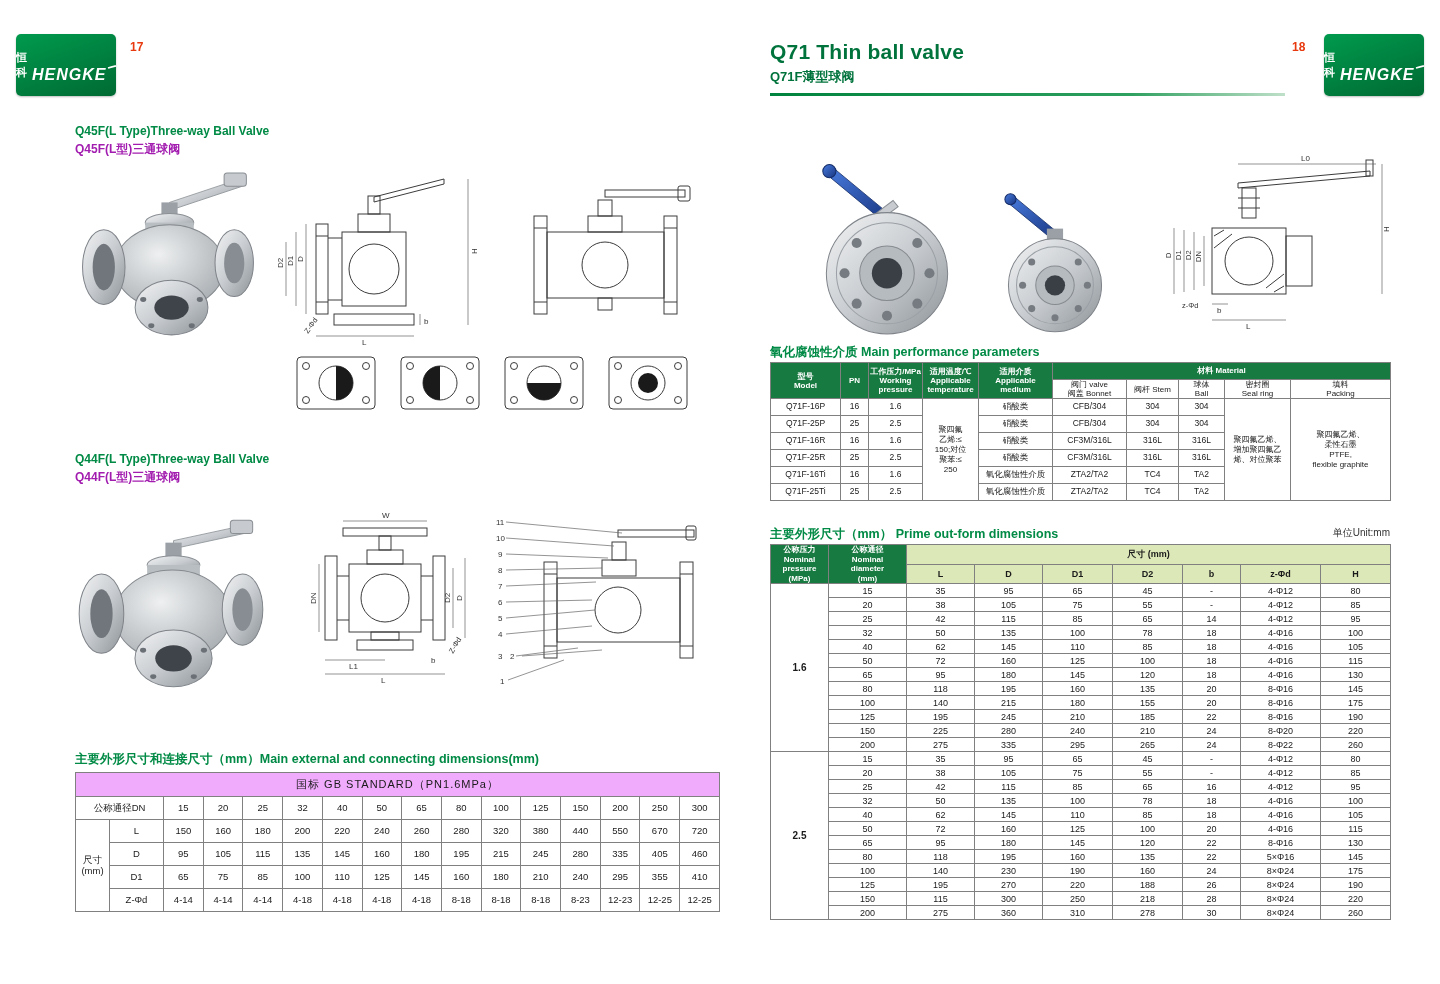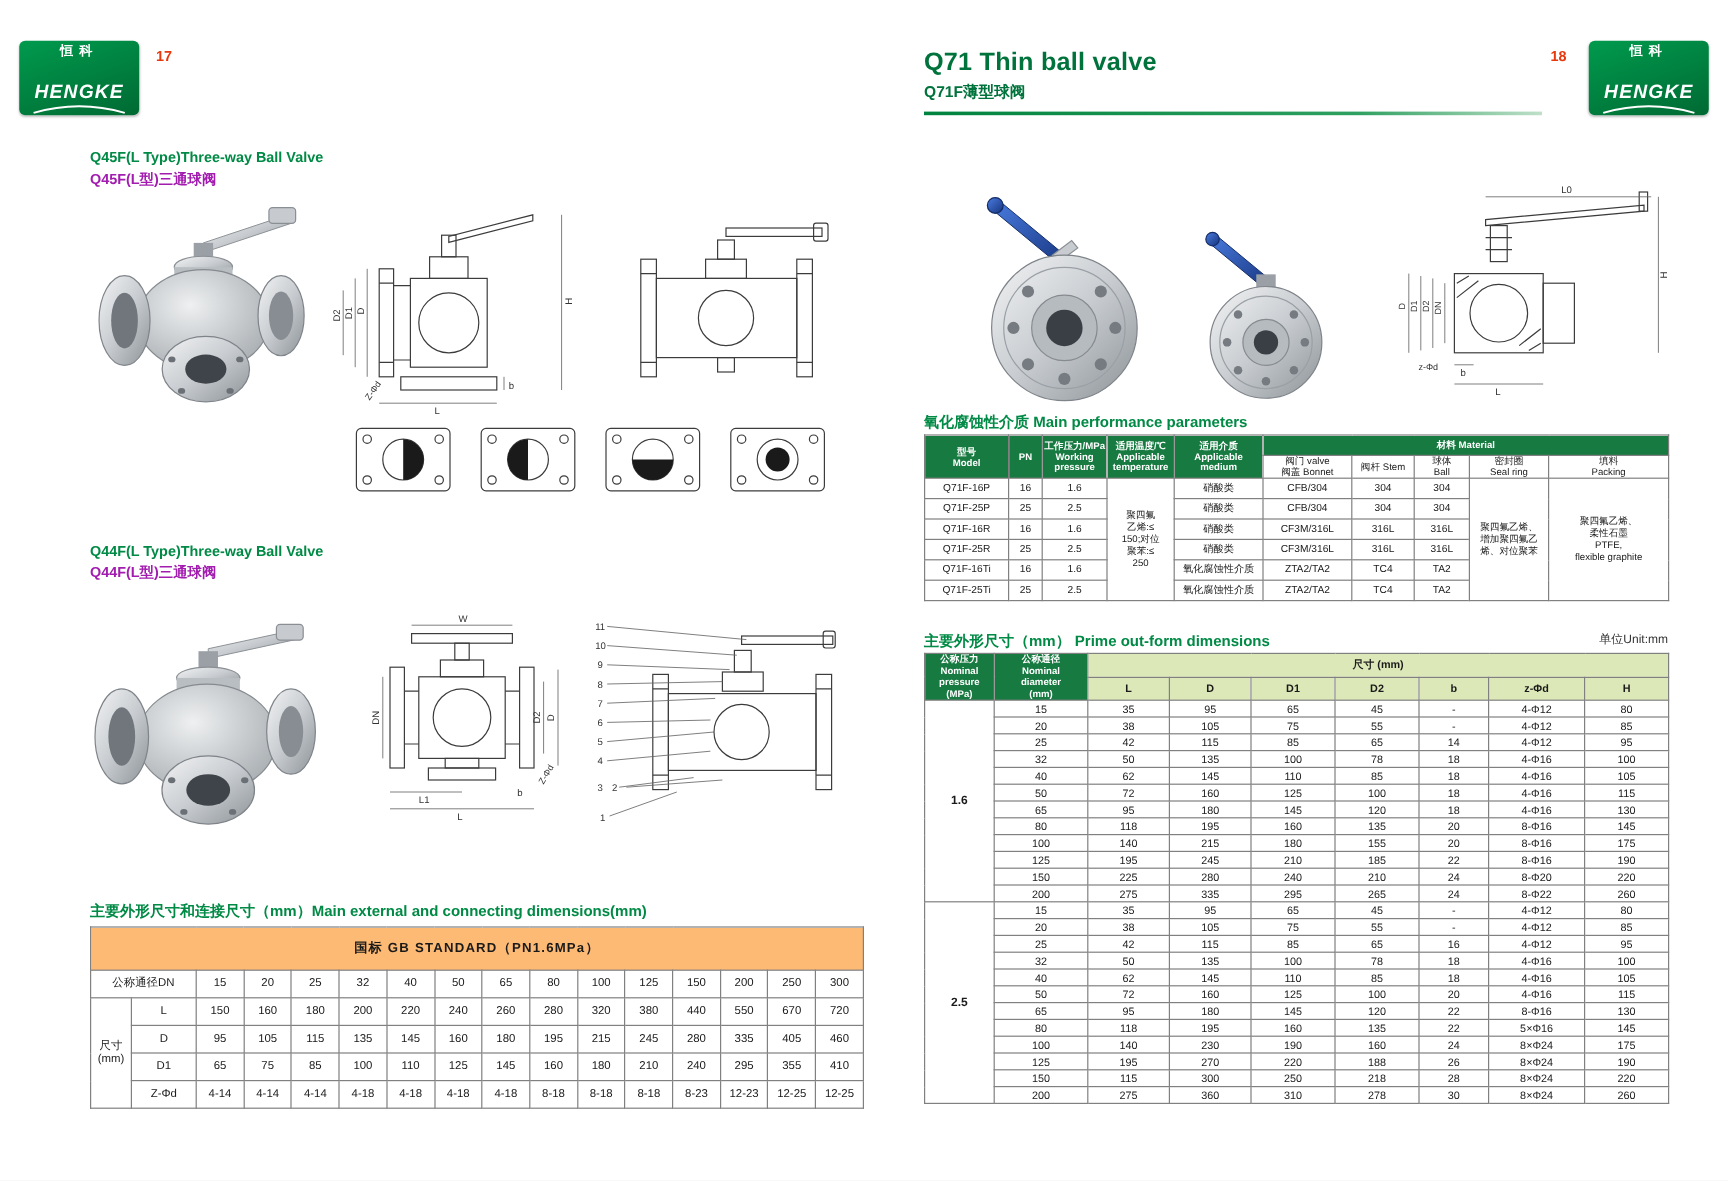--- a/index.html
+++ b/index.html
@@ -1,38 +1,38 @@
 <!DOCTYPE html>
 <html><head>
 <meta charset="utf-8">
 <style>
 *{box-sizing:border-box;margin:0;padding:0}
 html,body{width:1440px;height:984px}
 body{background:#e9e9e9;font-family:"Liberation Sans",sans-serif;position:relative;overflow:hidden}
 .sheet{position:absolute;inset:0;background:#fff}
 .abs{position:absolute}
 
-.logo{width:100px;height:62px;background:linear-gradient(160deg,#009a4d,#006a33);border-radius:5px;color:#fff;display:flex;flex-direction:column;align-items:center;justify-content:center;box-shadow:0 1px 2px rgba(0,0,0,.25)}
+.logo{width:100px;height:62px;background:linear-gradient(160deg,#009a4d,#006a33);border-radius:5px;color:#fff;display:flex;align-items:center;justify-content:center;box-shadow:0 1px 2px rgba(0,0,0,.25)}
 .logo .cn{font-size:11px;letter-spacing:5px;font-weight:bold}
 .logo .en{font-size:16px;font-weight:bold;font-style:italic;letter-spacing:1px;margin-top:19px}
 .pageno{color:#e8380d;font-weight:bold;font-size:12px}
 .tblock .en{font-size:21px;font-weight:bold;color:#00733c;letter-spacing:.2px}
 .tblock .cn{font-size:13px;font-weight:bold;color:#00733c;margin-top:4px}
 .tblock .rule{height:3px;background:linear-gradient(90deg,#00833e 0%,#2ea05f 70%,#bfe0c9 100%);margin-top:7px}
 
 .sec .en{font-size:12px;font-weight:bold;color:#008a45}
 .sec .cn{font-size:12px;font-weight:bold;color:#a21caf;margin-top:3px}
 .ttitle{font-size:12.5px;font-weight:bold;color:#008a45}
 .unit{font-size:10px;color:#333}
 
 table{border-collapse:collapse;table-layout:fixed;background:#fff}
 td{border:1px solid #808080;text-align:center;vertical-align:middle;font-size:9px;color:#1a1a1a;padding:0 1px;line-height:1.15;overflow:hidden}
 .gb{width:645px}
 .gb td{height:23px;font-size:9.5px}
-.gb .gbhead{background:#fdba74;font-weight:bold;font-size:11px;height:36px;letter-spacing:1px}
+.gb .gbhead{background:#f0abfc;font-weight:normal;font-size:11px;height:24px;letter-spacing:1px}
 .perf{width:620px}
 .perf td{height:17px;font-size:8.5px}
 .perf .hd-dark{background:#177a40;color:#fff;font-weight:bold;font-size:8px}
 .perf .hd-sub{background:#fff;font-size:8px}
 .perf .merged{font-size:8px;line-height:1.25}
 .out{width:620px}
 .out td{height:14px;font-size:9px}
 .out .hd-dark{background:#177a40;color:#fff;font-weight:bold;font-size:8px;line-height:1.2}
 .out .hd-light{background:#dce8b8;font-weight:bold}
 .out .pgroup{font-size:10px;font-weight:bold}

